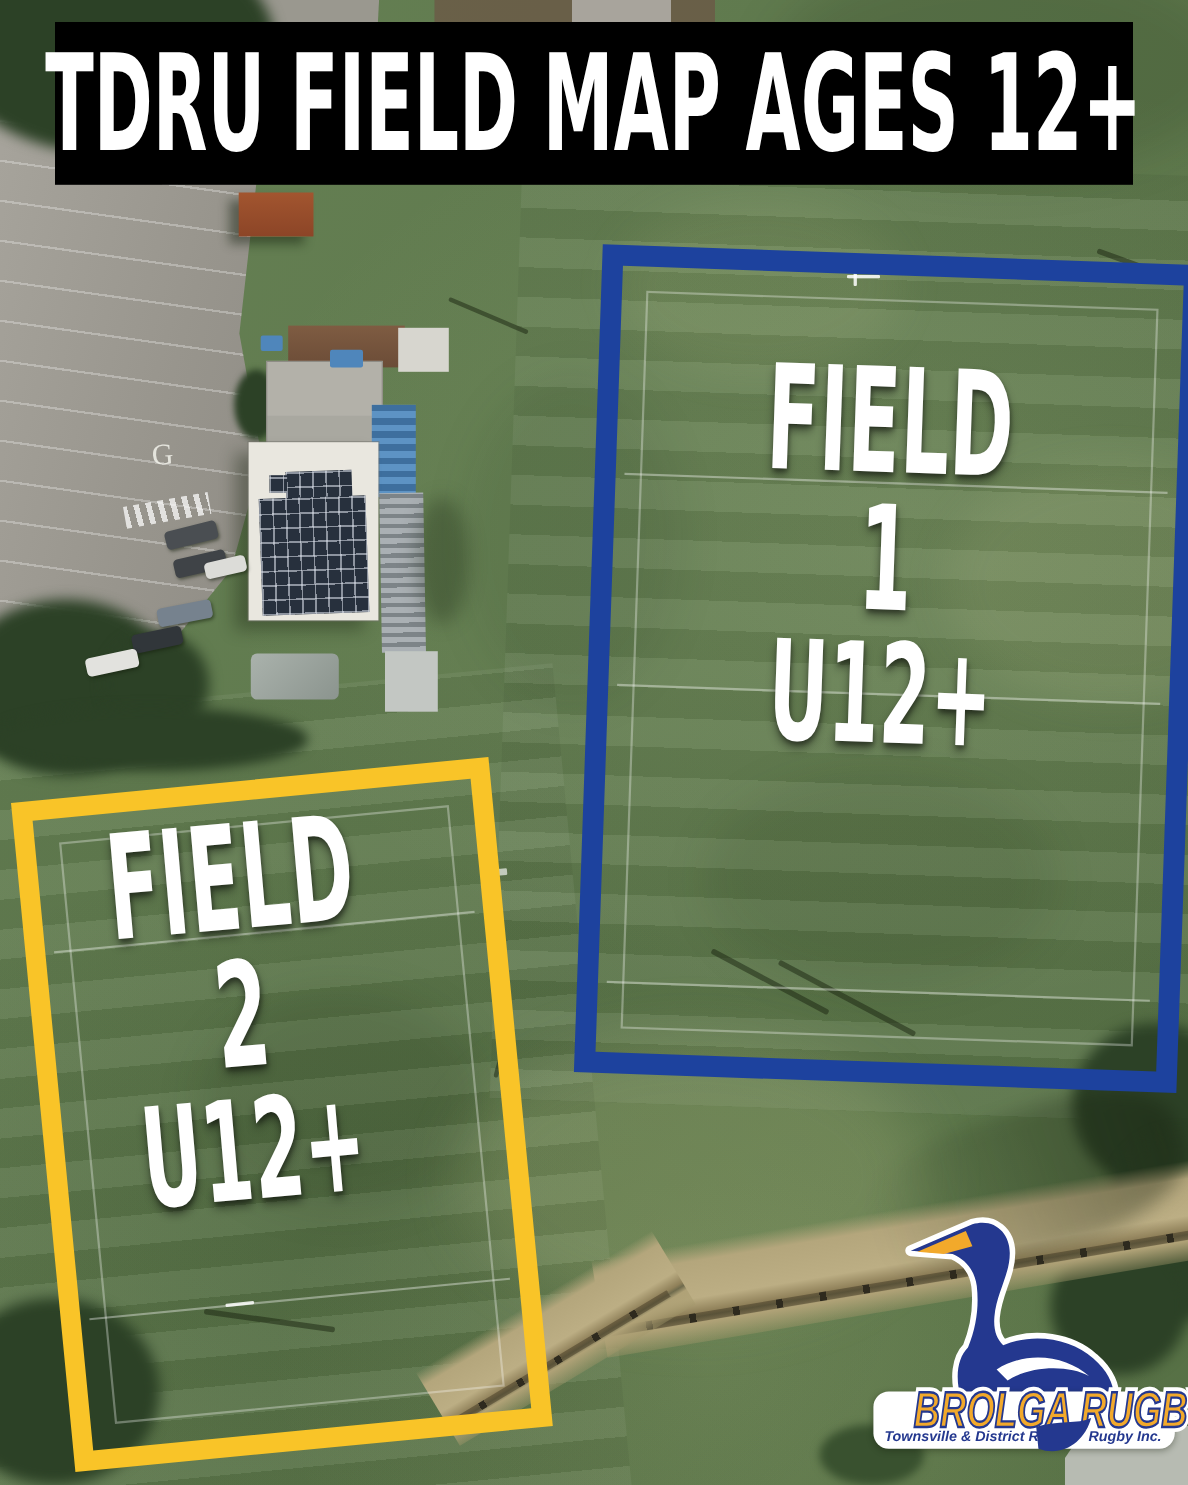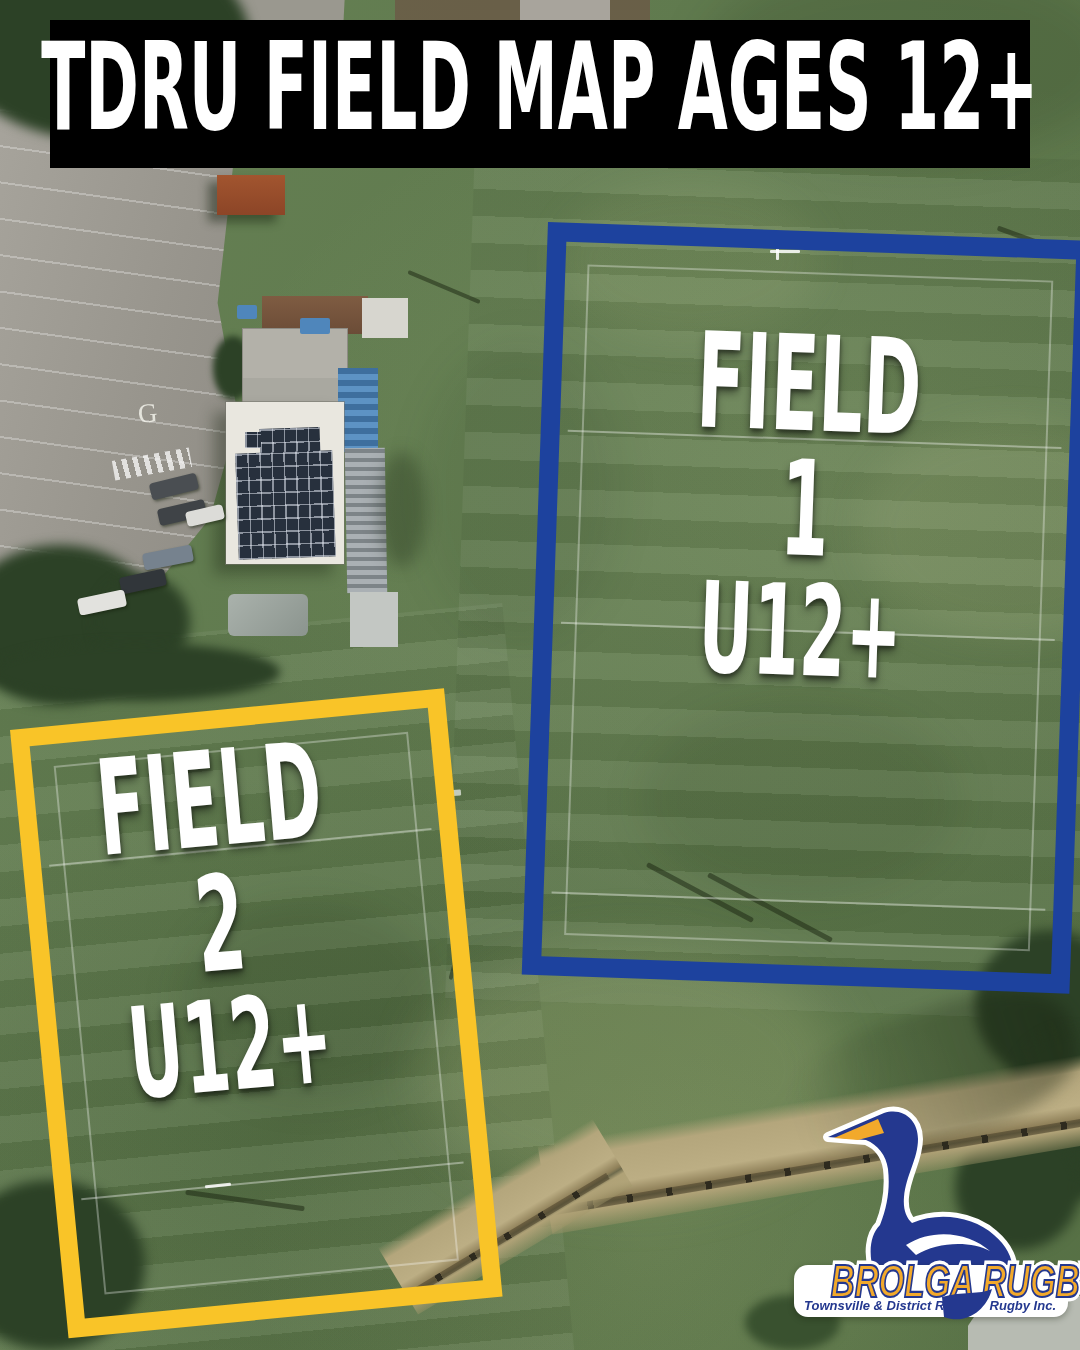--- a/index.html
+++ b/index.html
@@ -70,21 +70,21 @@
   
   .dirt{
     background:linear-gradient(180deg, rgba(183,166,122,0) 0%, #b4a67c 18%, #bcae84 55%,
       #8f8059 70%, #6f6b4d 74%, #b0a277 80%, rgba(160,150,105,.4) 100%);
   }
   .fence{background:repeating-linear-gradient(90deg, #2e2a1e 0 6px, rgba(72,62,40,.55) 6px 40px);}
   .concrete{left:968px;top:1296px;width:112px;height:54px;background:#b7bbb2;
     clip-path:polygon(18% 0,100% 0,100% 100%,0 100%,0 55%);}
   
   .banner{left:50px;top:20px;width:980px;height:148px;background:var(--banner-bg,#000);
-    display:flex;align-items:flex-start;justify-content:center;}
+    display:flex;align-items:center;justify-content:center;}
   .headline{color:var(--title-text,#fff);font-weight:700;white-space:nowrap;}
   .condense{display:inline-block;transform:scaleX(.53);transform-origin:center;}
   .banner .headline{font-size:122px;line-height:134px;}
   .rect-outline{border-style:solid;}
   .field1-rect{left:548px;top:222px;width:510px;height:715px;
     border-width:19px;border-color:var(--field1-outline,#1d429e);
     transform:rotate(2deg);transform-origin:top left;}
   .field2-rect{left:10px;top:730px;width:400px;height:575px;
     border-width:18px;border-color:var(--field2-outline,#f9c428);
     transform:rotate(-5.5deg);transform-origin:top left;}

